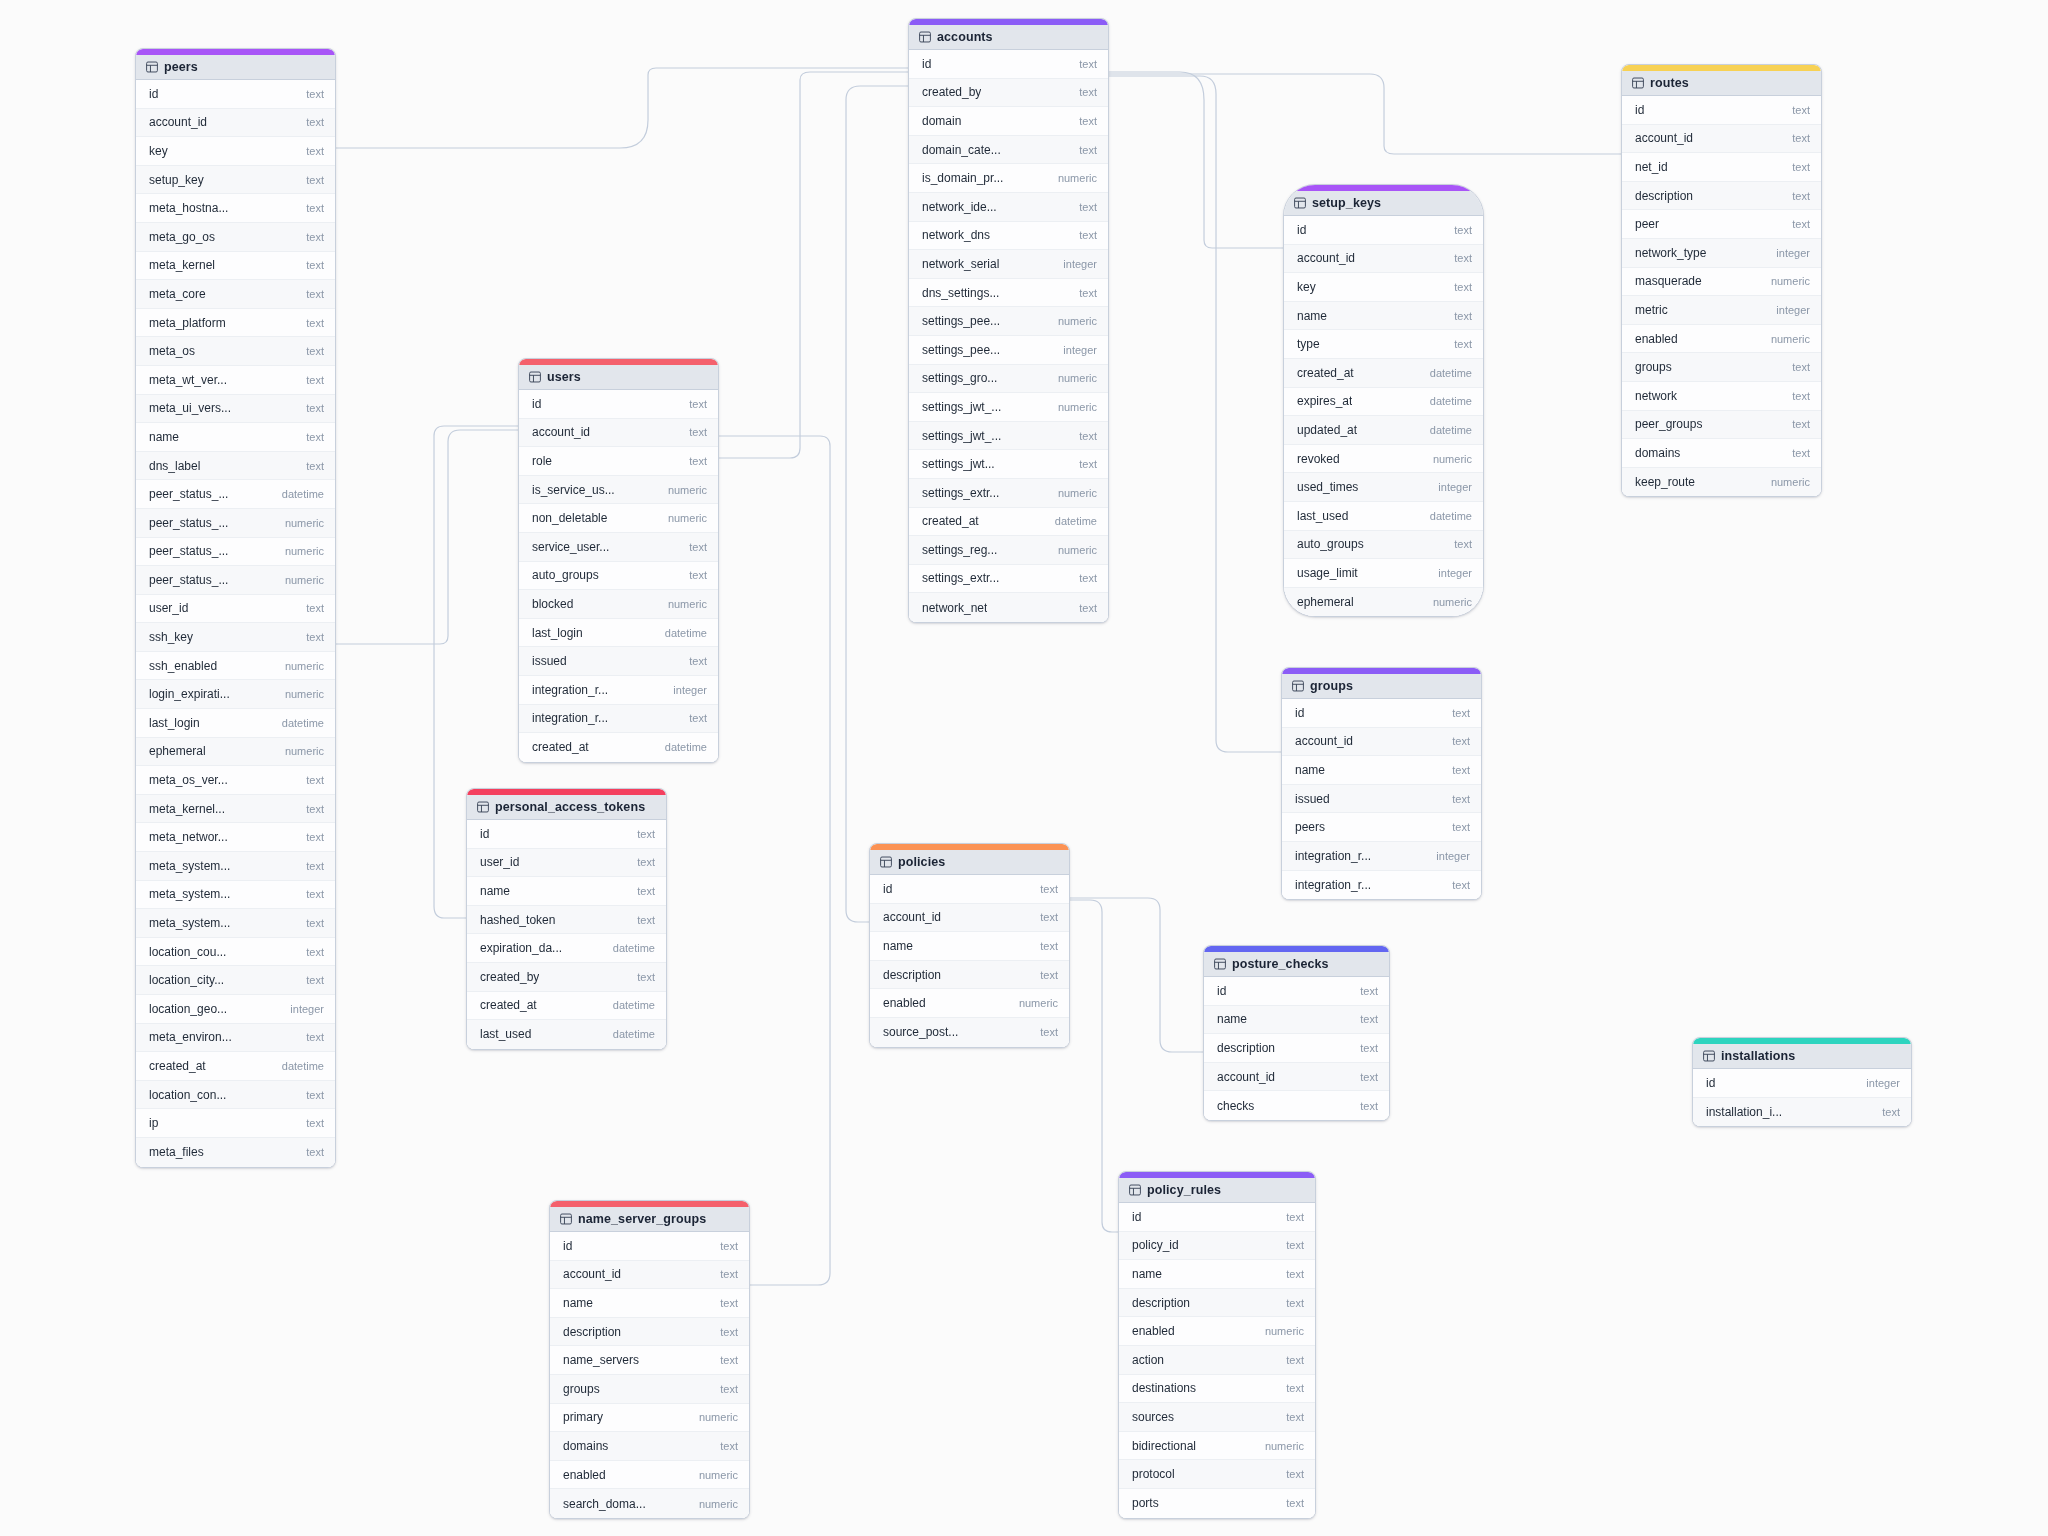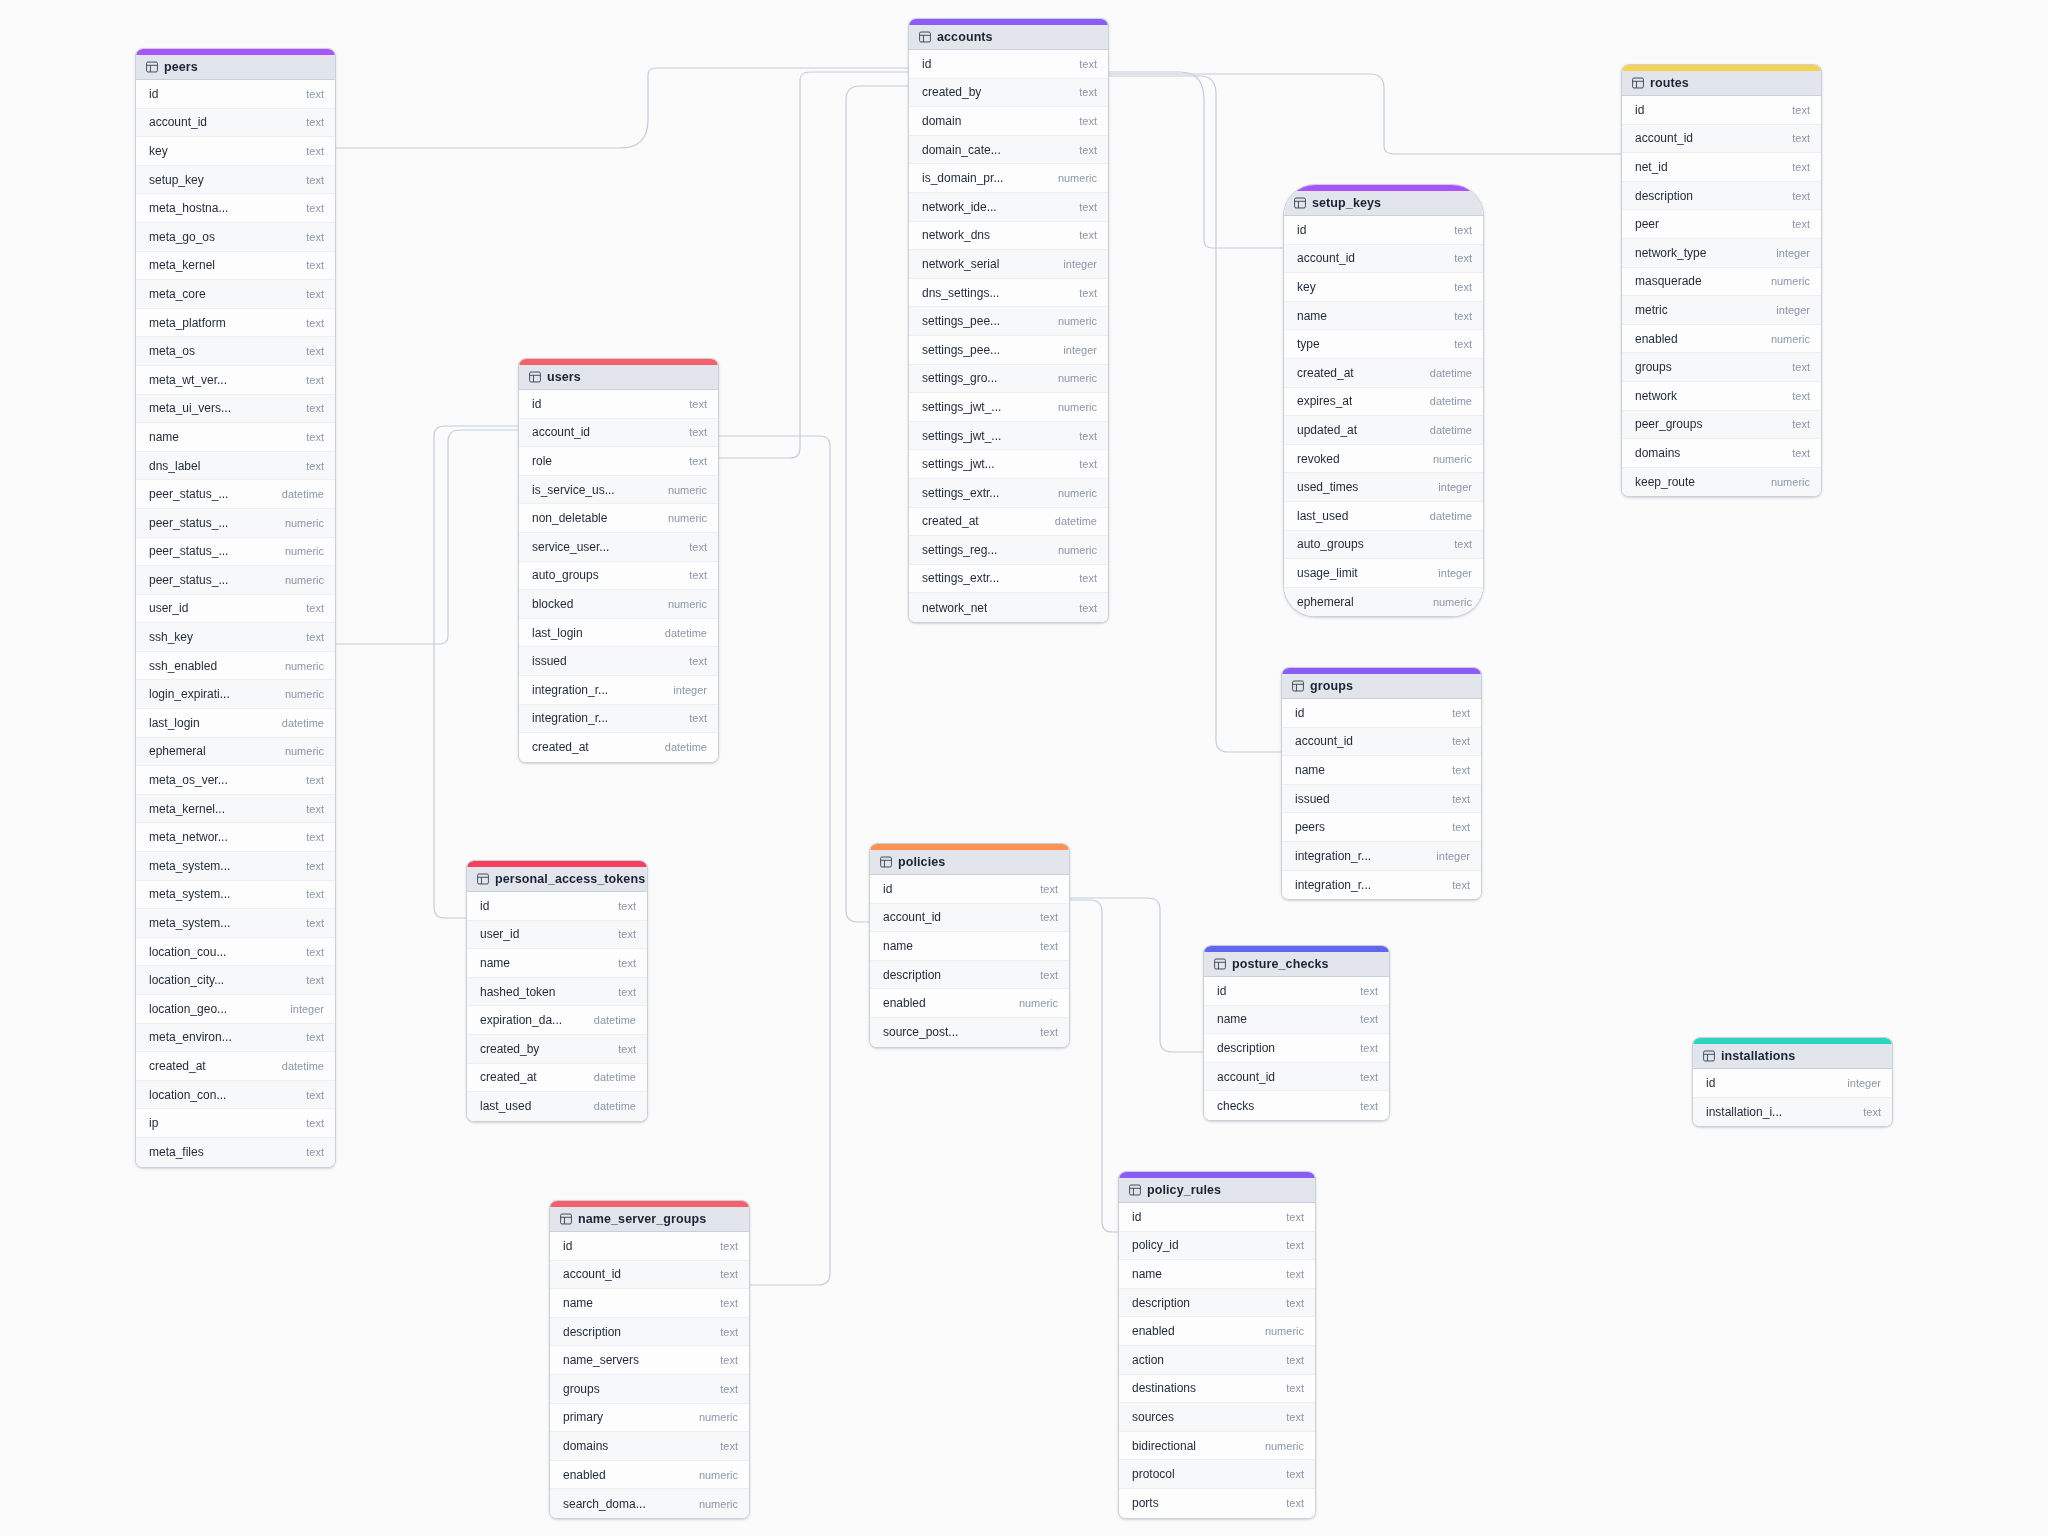--- a/index.html
+++ b/index.html
@@ -615,21 +615,21 @@
           <div class="row">
             <span class="col-name">integration_r...</span>
             <span class="col-type">integer</span>
           </div>
           <div class="row">
             <span class="col-name">integration_r...</span>
             <span class="col-type">text</span>
           </div>
         </div>
       </div>
-      <div class="table-node" style="left: 466px; top: 860px; width: 182px;">
+      <div class="table-node" style="left: 466px; top: 788px; width: 201px;">
         <div class="node-accent" style="background: rgb(244, 63, 94);"></div>
         <div class="node-header">
           <span class="tbl-icon">
             <svg width="12" height="12" viewBox="0 0 14 14">
               <rect x="0.7" y="1.2" width="12.6" height="11.6" rx="1.6" fill="none" stroke="#3a4558" stroke-width="1.1"></rect>
               <line x1="0.7" y1="5" x2="13.3" y2="5" stroke="#3a4558" stroke-width="1.1"></line>
               <line x1="5.2" y1="5" x2="5.2" y2="12.8" stroke="#3a4558" stroke-width="1.1"></line>
             </svg>
           </span>
           <span class="node-title">personal_access_tokens</span>
@@ -736,21 +736,21 @@
           <div class="row">
             <span class="col-name">account_id</span>
             <span class="col-type">text</span>
           </div>
           <div class="row">
             <span class="col-name">checks</span>
             <span class="col-type">text</span>
           </div>
         </div>
       </div>
-      <div class="table-node" style="left: 1692px; top: 1037px; width: 201px;">
+      <div class="table-node" style="left: 1692px; top: 1037px; width: 220px;">
         <div class="node-accent" style="background: rgb(45, 212, 191);"></div>
         <div class="node-header">
           <span class="tbl-icon">
             <svg width="12" height="12" viewBox="0 0 14 14">
               <rect x="0.7" y="1.2" width="12.6" height="11.6" rx="1.6" fill="none" stroke="#3a4558" stroke-width="1.1"></rect>
               <line x1="0.7" y1="5" x2="13.3" y2="5" stroke="#3a4558" stroke-width="1.1"></line>
               <line x1="5.2" y1="5" x2="5.2" y2="12.8" stroke="#3a4558" stroke-width="1.1"></line>
             </svg>
           </span>
           <span class="node-title">installations</span>

